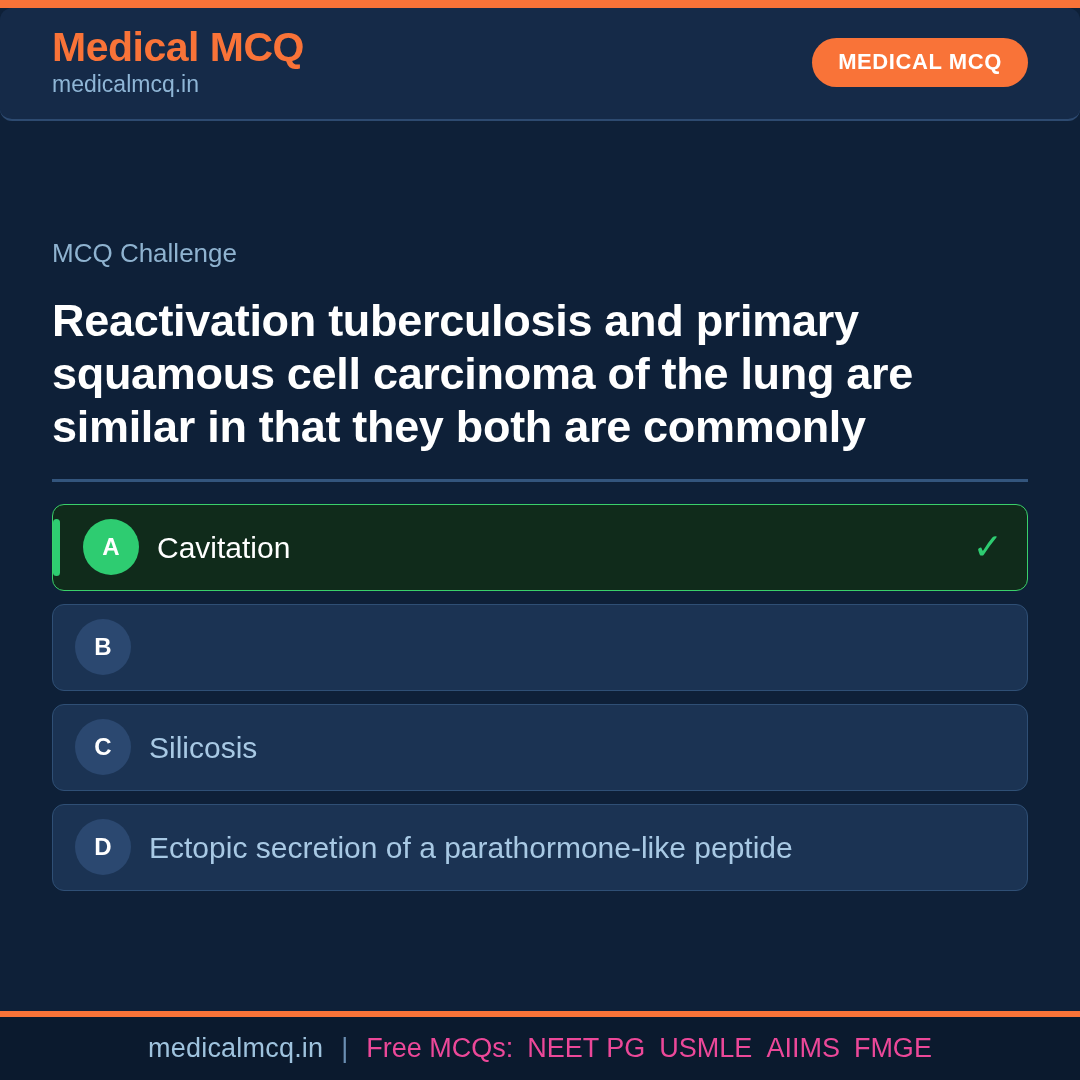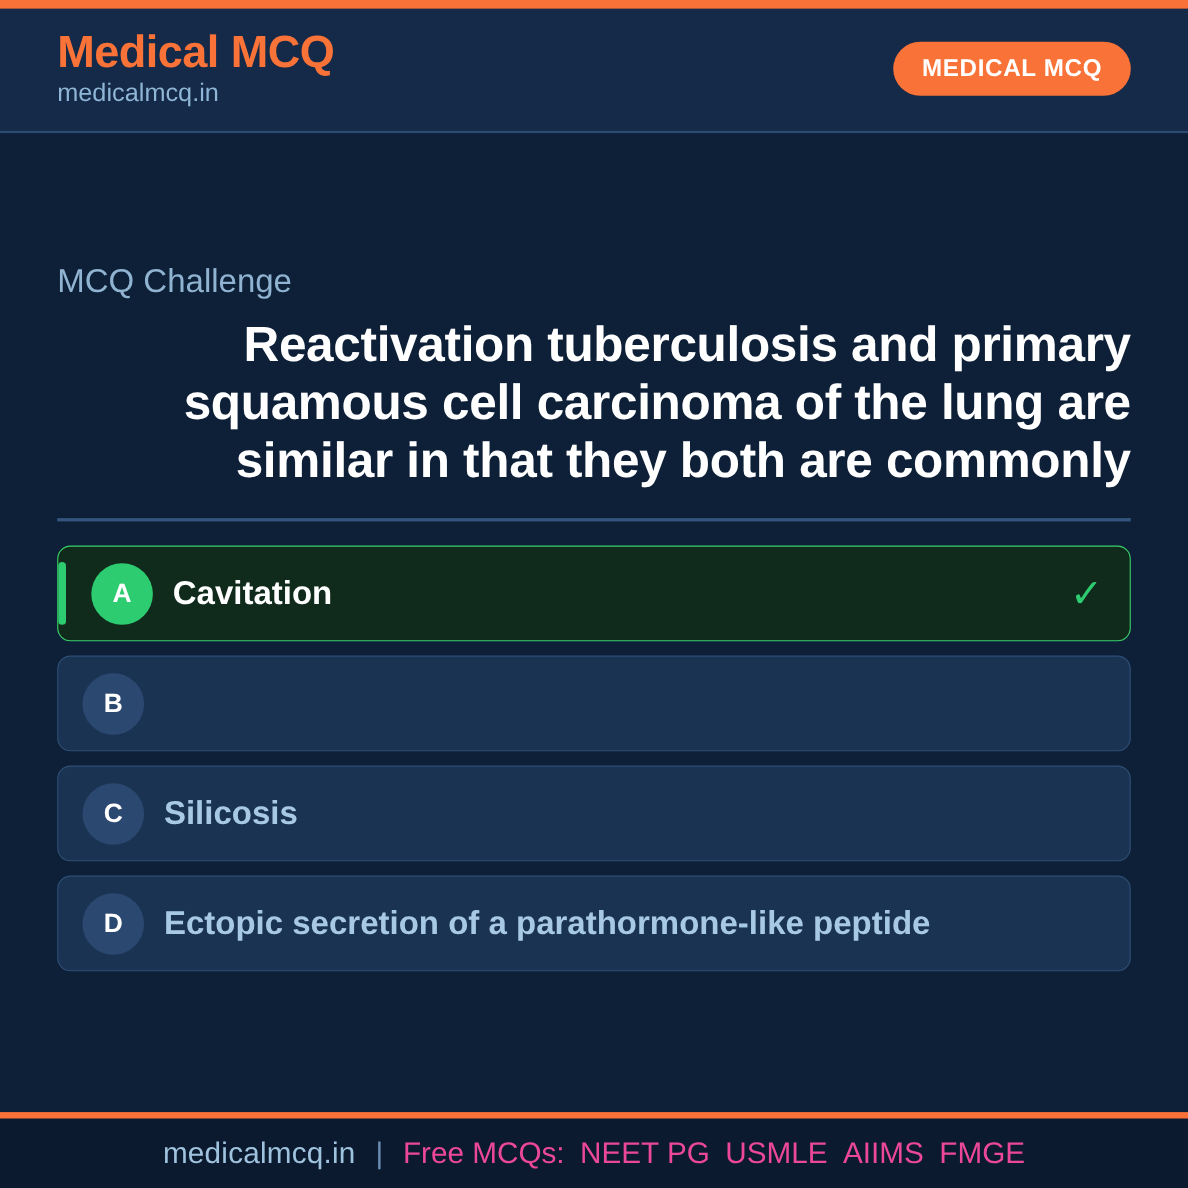--- a/index.html
+++ b/index.html
@@ -38,20 +38,21 @@
     background: #152a48;
     border-bottom: 2px solid #2b4straight;
     border-bottom: 2px solid #2c4straight;
     border-bottom: 2px solid #2d4a70;
     box-sizing: border-box;
     display: flex;
     align-items: center;
     justify-content: space-between;
     padding: 0 52px 0 52px;
     position: relative;
+    border-radius: 12px;
   }
   .brand {
     display: flex;
     flex-direction: column;
     justify-content: center;
     margin-top: -4px;
   }
   .brand-title {
     font-size: 41px;
     font-weight: bold;
@@ -79,34 +80,33 @@
 
   
   .main {
     flex: 1 1 auto;
     padding: 118px 52px 0 52px;
     box-sizing: border-box;
     display: flex;
     flex-direction: column;
   }
   .kicker {
-    font-size: 30px;
+    font-size: 26px;
     color: #8fb3d0;
     line-height: 1.1;
     margin-bottom: 14px;
   }
   .question {
     font-size: 45px;
     font-weight: bold;
     color: #ffffff;
     line-height: 1.18;
     letter-spacing: -0.3px;
-    margin: 0 0 26px 0;
+    margin: 12px 0 26px 0;
     max-width: 985px;
-    text-align: right;
   }
   .divider {
     height: 3px;
     background: #33557d;
     width: 100%;
     margin-bottom: 22px;
   }
 
   
   .options {
@@ -139,21 +139,20 @@
     display: flex;
     align-items: center;
     justify-content: center;
     margin-right: 18px;
   }
   .option .opt-text {
     font-size: 30px;
     color: #a8c9e4;
     line-height: 1.12;
     flex: 1 1 auto;
-    font-weight: bold;
   }
 
   
   .option.correct {
     background: #102b1b;
     border: 1px solid #3ad06a;
     padding-left: 30px;
   }
   .option.correct .accent-bar {
     position: absolute;

